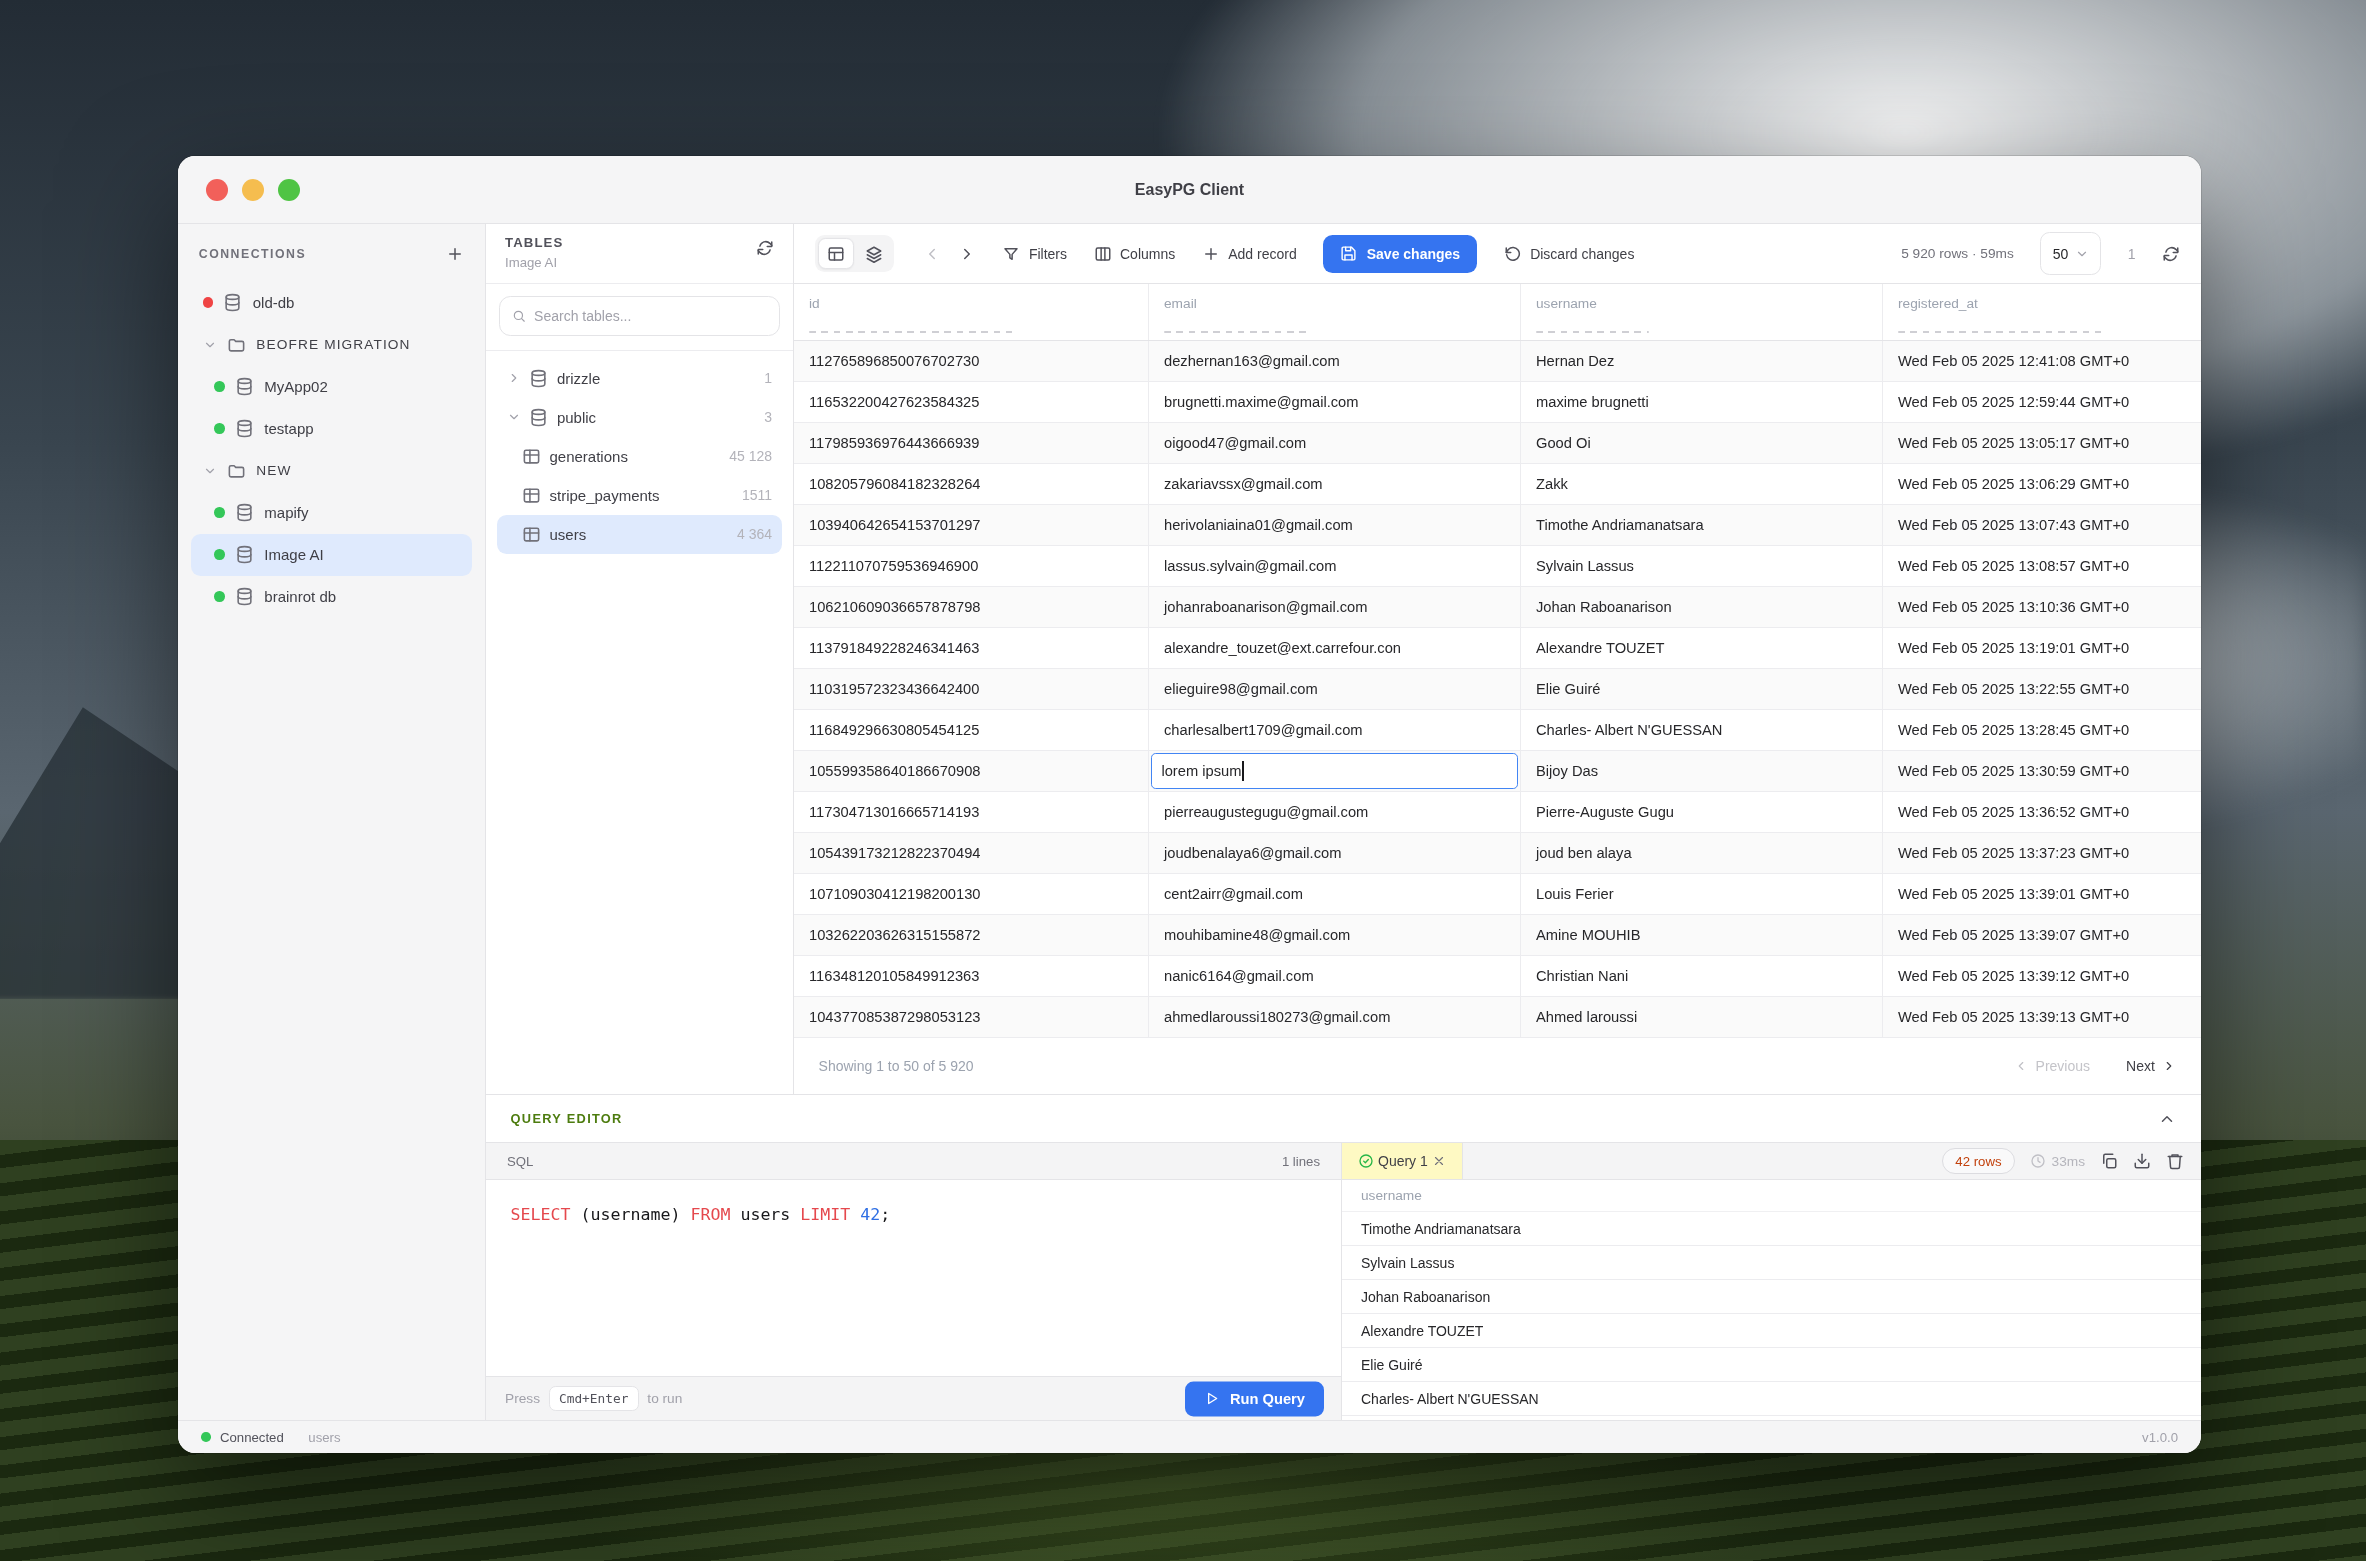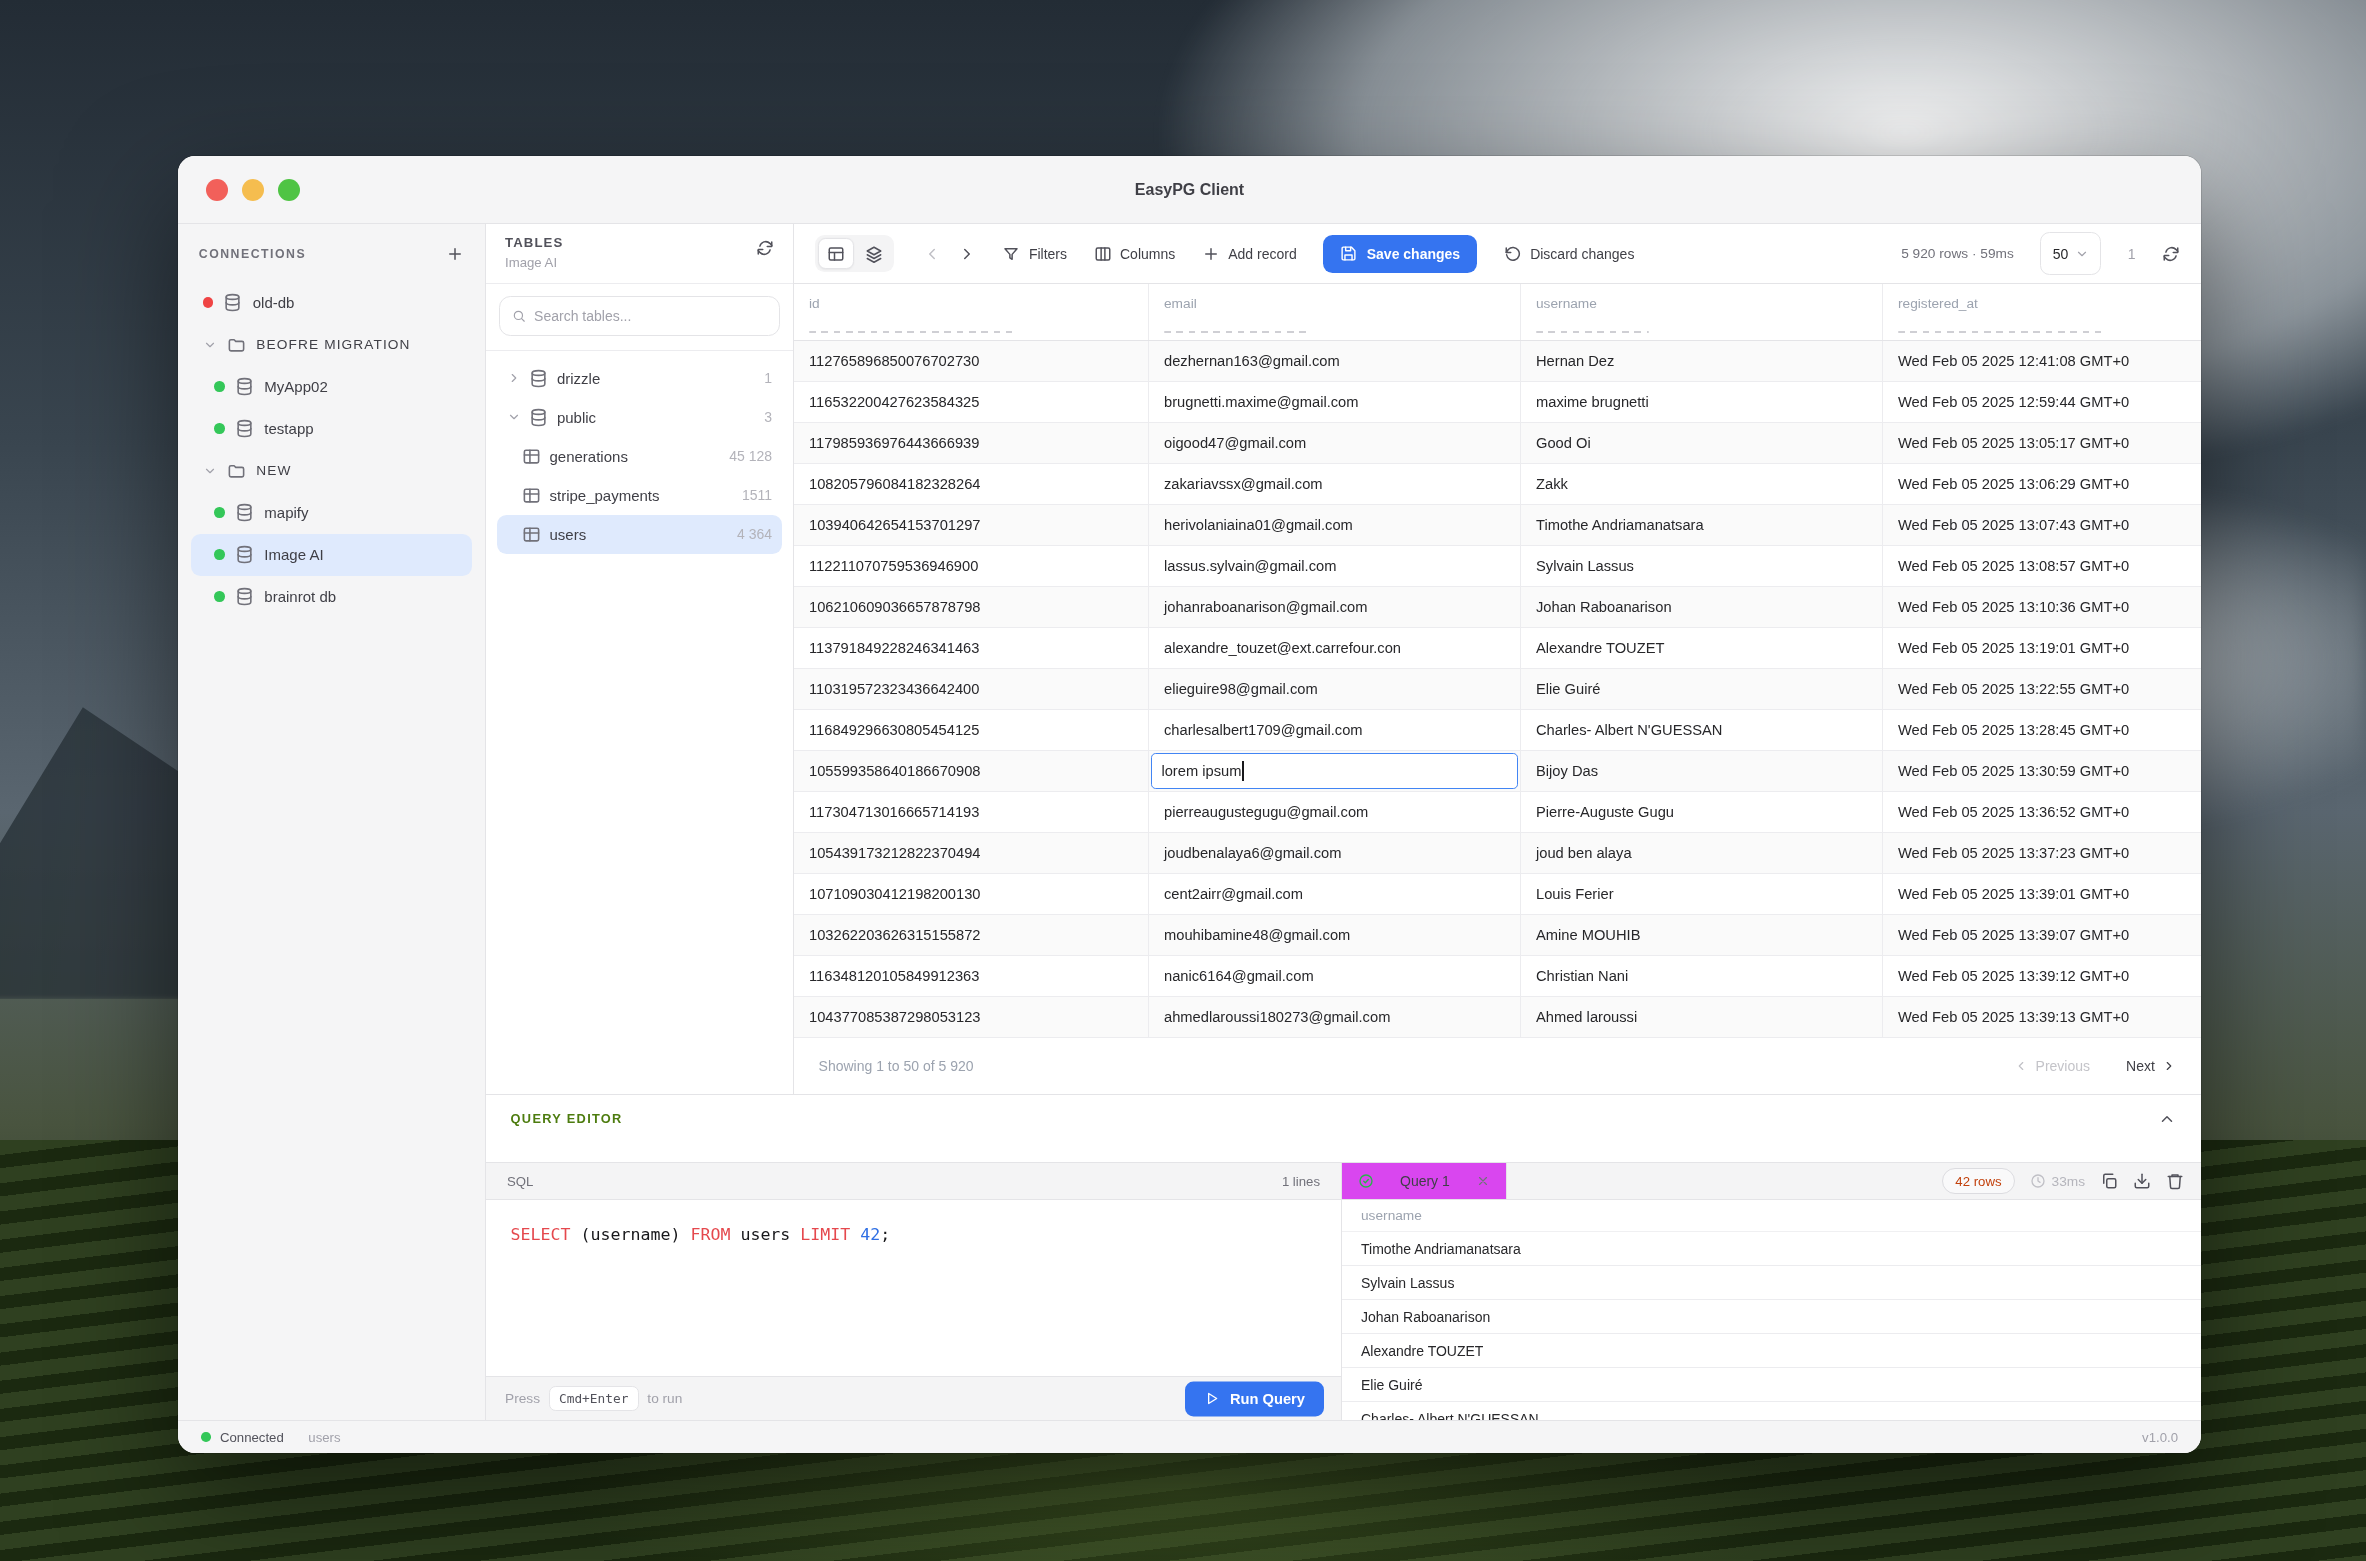--- a/index.html
+++ b/index.html
@@ -109,39 +109,39 @@
   .pg-nav { margin-left:auto; display:flex; align-items:flex-start; gap:36px; }
   .pg-prev { display:flex; align-items:center; gap:7.6px; color:#c4c4c9; }
   .pg-next { display:flex; align-items:center; gap:7.6px; color:#3f3f46; }
 
   
   .right-col { flex:1; display:flex; flex-direction:column; min-width:0; }
   .top-row { flex:1; display:flex; min-height:0; }
   .query-editor { flex:none; height:326px; border-top:0.9px solid #e4e4e7; display:flex; flex-direction:column; background:#fff; }
   .qe-header { flex:none; height:47px; display:flex; align-items:center; justify-content:space-between; padding:0 24.6px; }
   .qe-title { font-size:12.8px; font-weight:700; letter-spacing:1.3px; color:#4d7c0f; }
-  .qe-body { flex:1; display:flex; min-height:0;margin-top:20px; }
+  .qe-body { flex:1; display:flex; min-height:0; }
   .sql-panel { flex:none; width:856px; border-right:0.9px solid #e4e4e7; display:flex; flex-direction:column; }
   .sql-bar { flex:none; height:38px; background:#f4f4f5; border-top:0.9px solid #e4e4e7; border-bottom:0.9px solid #e4e4e7;
     display:flex; align-items:center; justify-content:space-between; padding:0 21px; font-size:13.2px; color:#71717a; }
   .code-area { flex:1; padding:24.6px 24.6px; font-family:"DejaVu Sans Mono","Liberation Mono",monospace; font-size:16.6px; color:#18181b; white-space:pre; }
   .code-area .kw { color:#e5484d; }
   .code-area .num { color:#2f6fe4; }
   .press-bar { flex:none; height:44px; background:#f4f4f5; border-top:0.9px solid #e4e4e7;
     display:flex; align-items:center; gap:8.5px; padding:0 19px; color:#a1a1aa; font-size:13.7px; position:relative; }
   kbd { background:#fff; border:0.9px solid #e4e4e7; border-radius:6.6px; padding:3.8px 9.5px;
     font-family:"DejaVu Sans Mono","Liberation Mono",monospace; font-size:12.8px; color:#52525b; }
   .run-btn { position:absolute; right:17px; top:50%; transform:translateY(-50%); height:35px;
     display:flex; align-items:center; gap:9.5px; background:#3574f0; color:#fff; border-radius:8.5px;
     padding:0 19px; font-size:14.7px; font-weight:600; }
 
   .results-panel { flex:1; display:flex; flex-direction:column; min-width:0; }
   .results-tabbar { flex:none; height:38px; background:#f4f4f5; border-top:0.9px solid #e4e4e7; border-bottom:0.9px solid #e4e4e7;
     display:flex; align-items:stretch; }
-  .qtab { background:#d946ef; display:flex; align-items:center; gap:26px; padding:0 16px; font-size:14px; color:#3f3f46;
+  .qtab { background:#fef9c3; display:flex; align-items:center; gap:4px; padding:0 16px; font-size:14px; color:#3f3f46;
     border-right:0.9px solid #e4e4e7; }
   .tab-actions { margin-left:auto; display:flex; align-items:center; gap:15px; padding:0 17px; }
   .rows-badge { background:#f9f9fa; border:0.9px solid #dcdce0; border-radius:945px; padding:4.7px 12.3px; font-size:13.2px; color:#c2410c; }
   .qtime { display:flex; align-items:center; gap:5.7px; color:#b5b5bc; font-size:13.7px; }
   .qtime .icon { width:16px; height:16px; color:#c0c0c6; }
   .results-list { flex:1; overflow:hidden; background:#fff; }
   .res-header { height:32px; display:flex; align-items:center; padding:0 19px; font-size:13.7px; color:#9ca3af; border-bottom:0.9px solid #f0f0f2; }
   .res-row { height:34px; display:flex; align-items:center; padding:0 19px; font-size:14px; color:#27272a; border-bottom:0.9px solid #ececef; }
 </style>
 </head>

